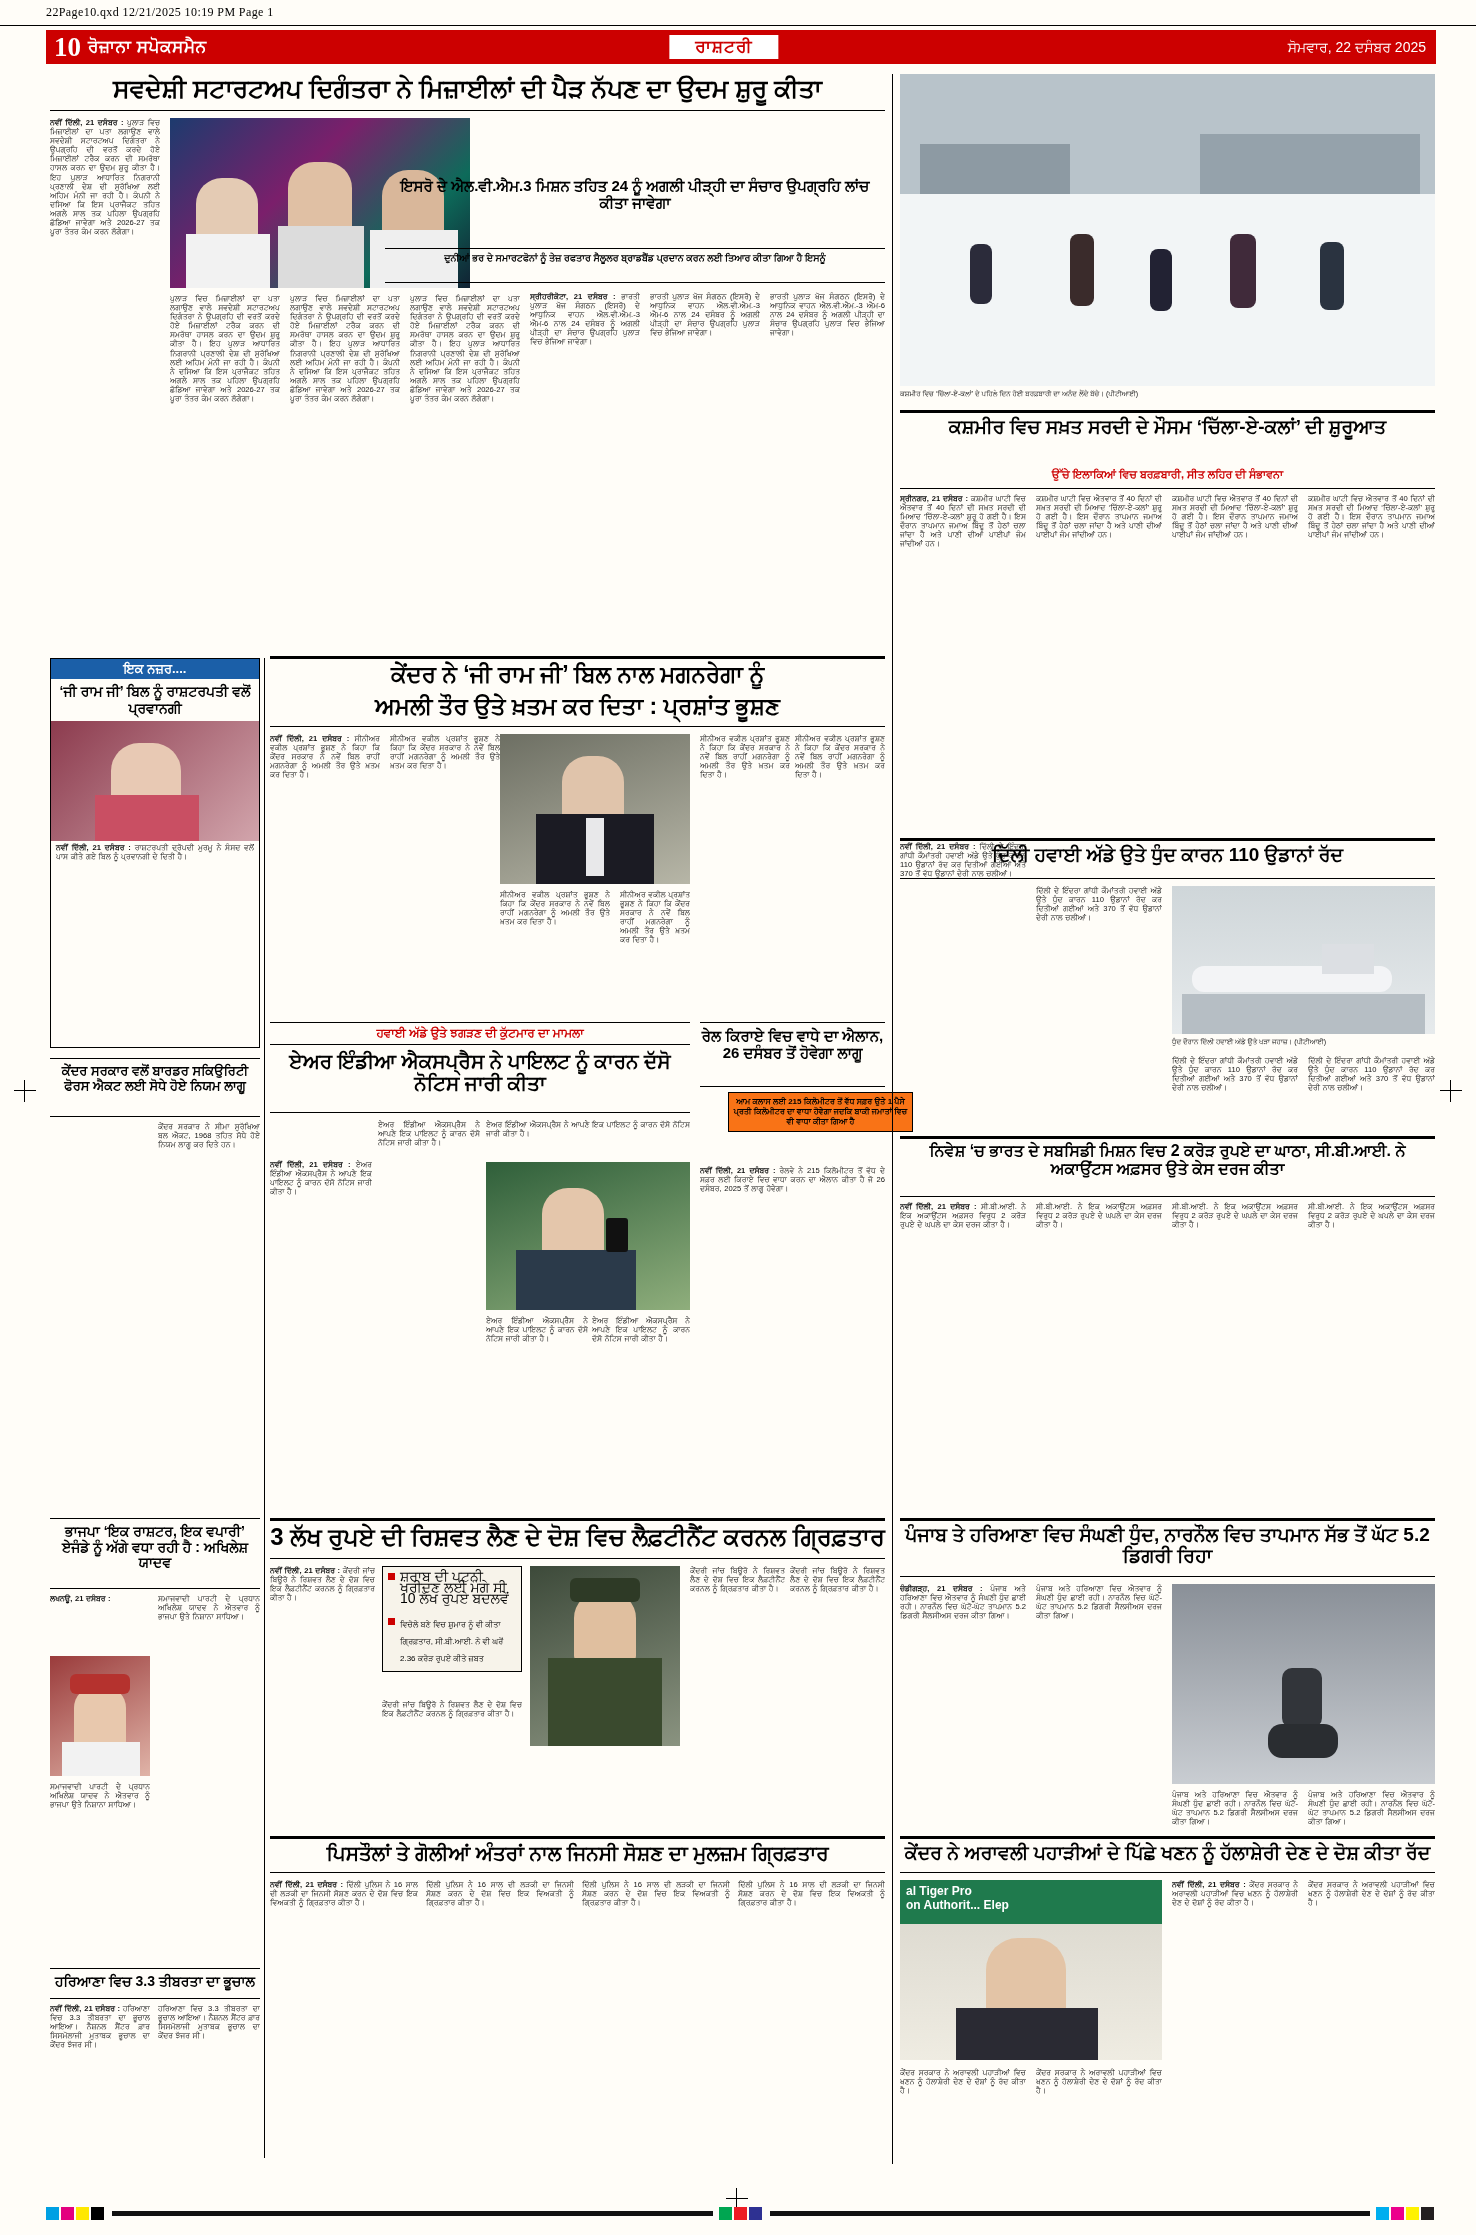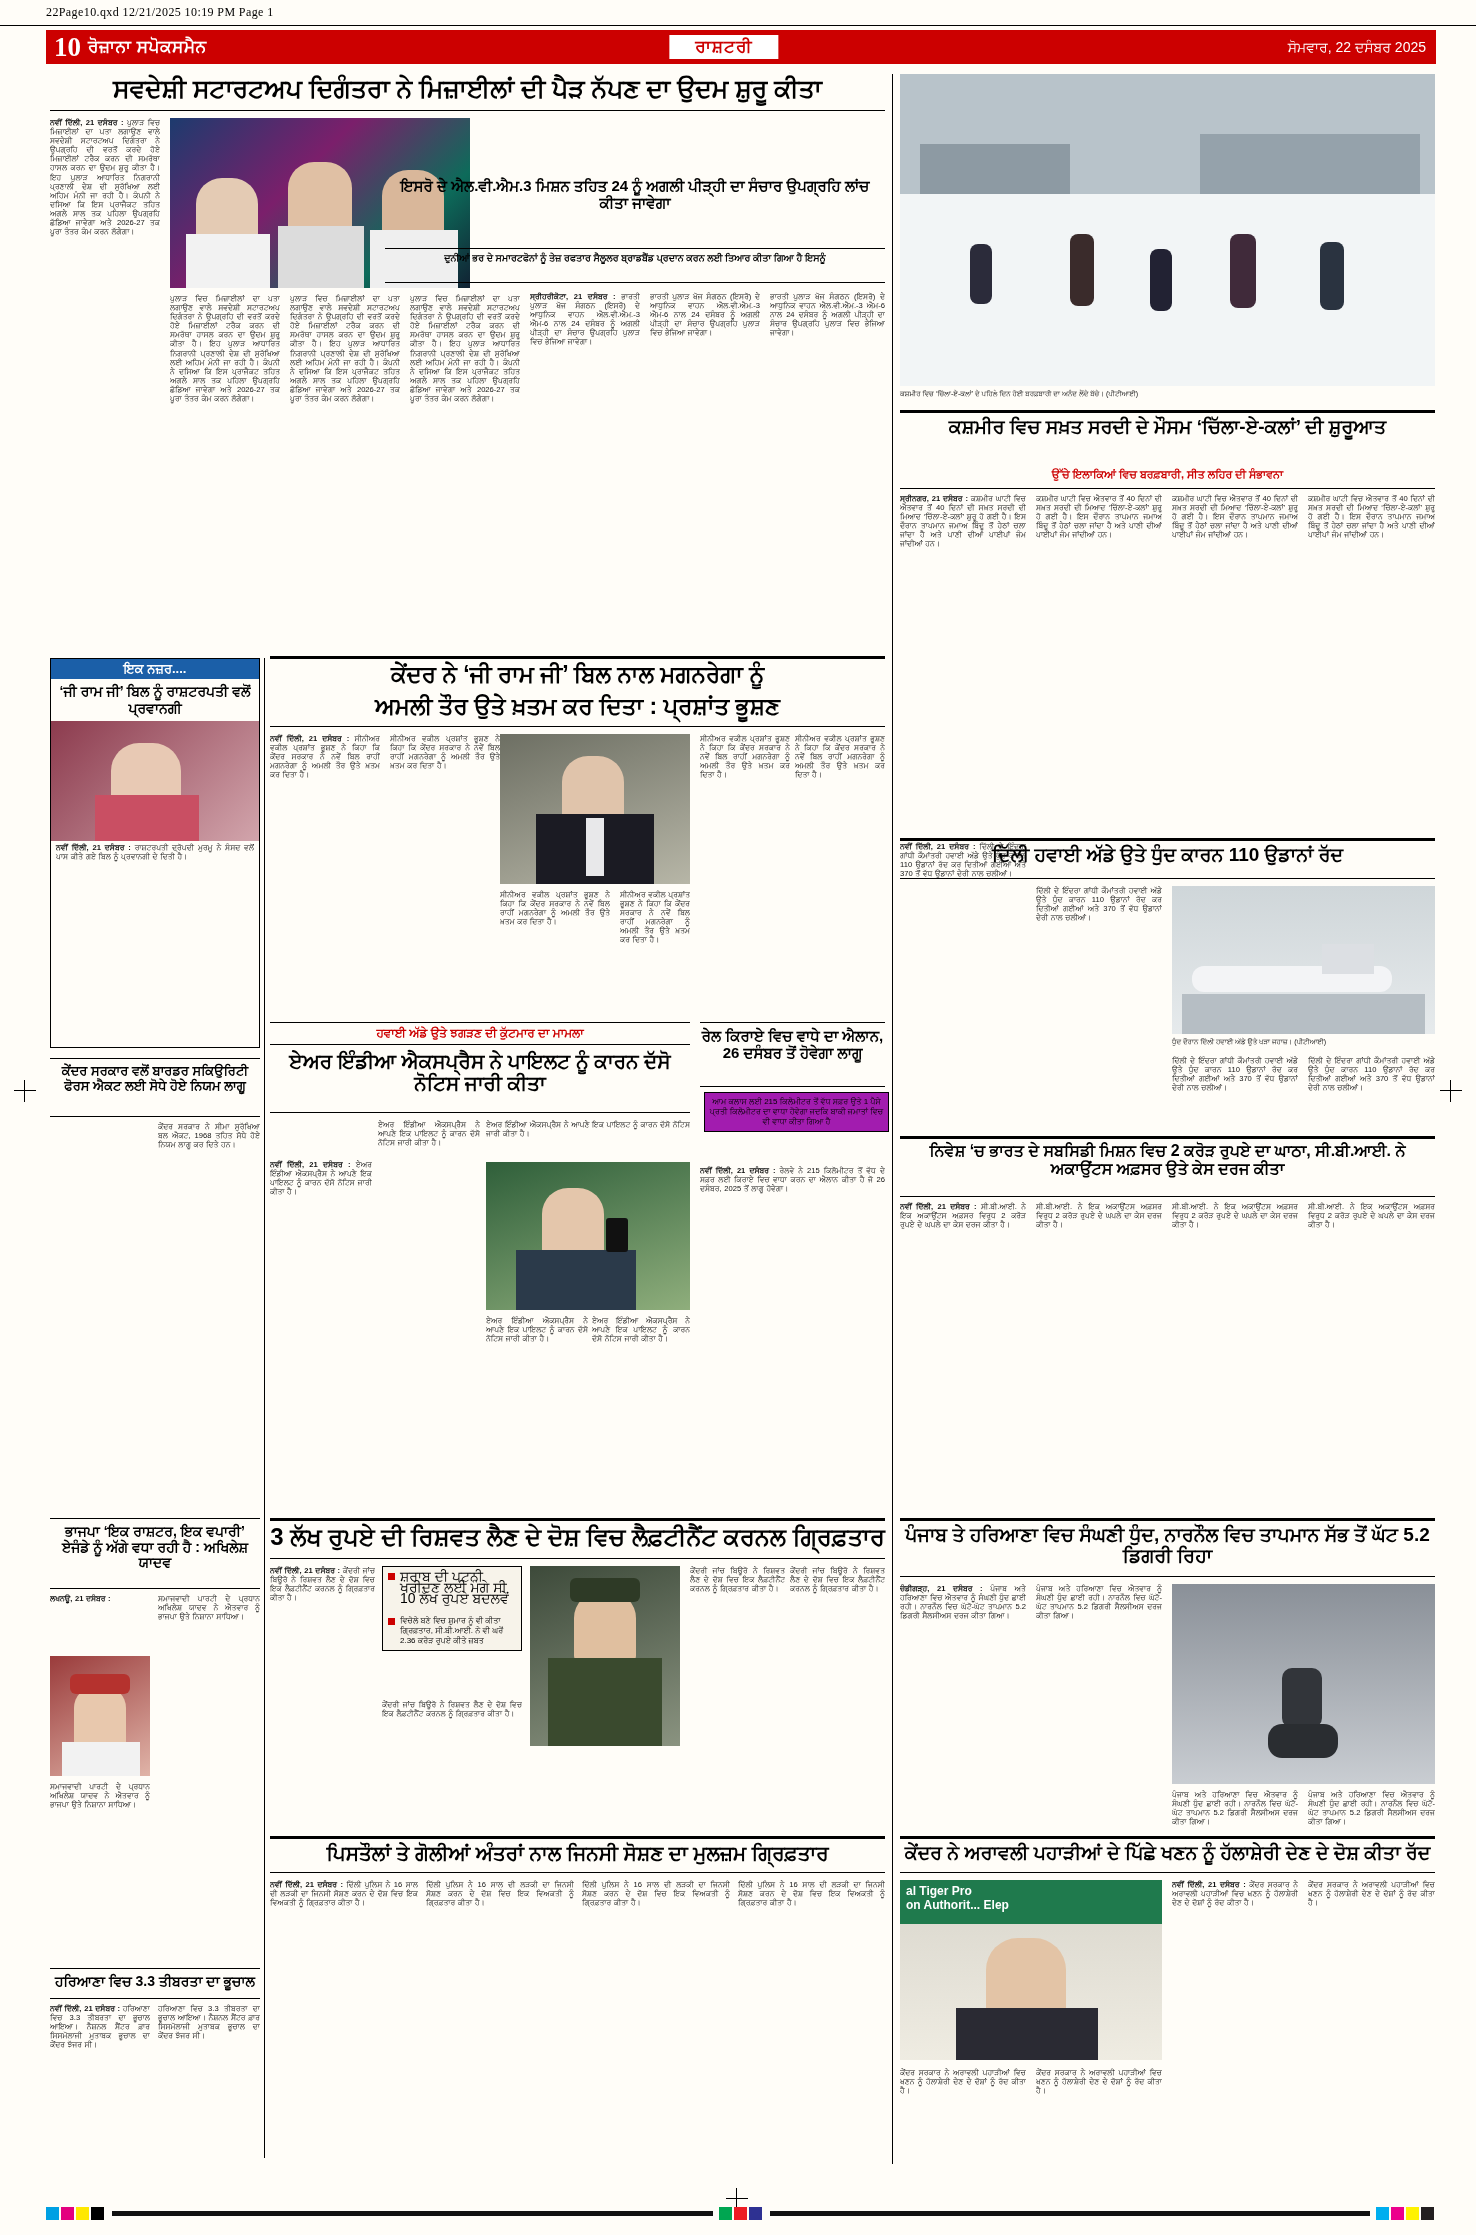--- a/index.html
+++ b/index.html
@@ -243,21 +243,21 @@
   <div class="col" style="left:486px;top:1316px;width:102px;height:194px;">
     <div class="txt">ਏਅਰ ਇੰਡੀਆ ਐਕਸਪ੍ਰੈਸ ਨੇ ਆਪਣੇ ਇਕ ਪਾਇਲਟ ਨੂੰ ਕਾਰਨ ਦੱਸੋ ਨੋਟਿਸ ਜਾਰੀ ਕੀਤਾ ਹੈ।</div>
   </div>
   <div class="col" style="left:592px;top:1316px;width:98px;height:194px;">
     <div class="txt">ਏਅਰ ਇੰਡੀਆ ਐਕਸਪ੍ਰੈਸ ਨੇ ਆਪਣੇ ਇਕ ਪਾਇਲਟ ਨੂੰ ਕਾਰਨ ਦੱਸੋ ਨੋਟਿਸ ਜਾਰੀ ਕੀਤਾ ਹੈ।</div>
   </div>
 
   <div class="thin" style="left:700px;top:1022px;width:185px;"></div>
   <div class="blk hl" style="left:700px;top:1028px;width:185px;font-size:15px;">ਰੇਲ ਕਿਰਾਏ ਵਿਚ ਵਾਧੇ ਦਾ ਐਲਾਨ, 26 ਦਸੰਬਰ ਤੋਂ ਹੋਵੇਗਾ ਲਾਗੂ</div>
   <div class="thin" style="left:700px;top:1086px;width:185px;"></div>
-  <div class="blk boxed" style="left:704px;top:1092px;width:185px;padding:4px;font-size:8px;line-height:10px;text-align:center;font-weight:normal;background:#a21caf;">ਆਮ ਕਲਾਸ ਲਈ 215 ਕਿਲੋਮੀਟਰ ਤੋਂ ਵੱਧ ਸਫ਼ਰ ਉਤੇ 1 ਪੈਸੇ ਪ੍ਰਤੀ ਕਿਲੋਮੀਟਰ ਦਾ ਵਾਧਾ ਹੋਵੇਗਾ ਜਦਕਿ ਬਾਕੀ ਜਮਾਤਾਂ ਵਿਚ ਵੀ ਵਾਧਾ ਕੀਤਾ ਗਿਆ ਹੈ</div>
+  <div class="blk boxed" style="left:728px;top:1092px;width:185px;padding:4px;font-size:8px;line-height:10px;text-align:center;font-weight:bold;background:#f97316;">ਆਮ ਕਲਾਸ ਲਈ 215 ਕਿਲੋਮੀਟਰ ਤੋਂ ਵੱਧ ਸਫ਼ਰ ਉਤੇ 1 ਪੈਸੇ ਪ੍ਰਤੀ ਕਿਲੋਮੀਟਰ ਦਾ ਵਾਧਾ ਹੋਵੇਗਾ ਜਦਕਿ ਬਾਕੀ ਜਮਾਤਾਂ ਵਿਚ ਵੀ ਵਾਧਾ ਕੀਤਾ ਗਿਆ ਹੈ</div>
   <div class="col" style="left:700px;top:1166px;width:185px;height:340px;">
     <div class="txt"><span class="dateline">ਨਵੀਂ ਦਿੱਲੀ, 21 ਦਸੰਬਰ :</span>
       <span>ਰੇਲਵੇ ਨੇ 215 ਕਿਲੋਮੀਟਰ ਤੋਂ ਵੱਧ ਦੇ ਸਫ਼ਰ ਲਈ ਕਿਰਾਏ ਵਿਚ ਵਾਧਾ ਕਰਨ ਦਾ ਐਲਾਨ ਕੀਤਾ ਹੈ ਜੋ 26 ਦਸੰਬਰ, 2025 ਤੋਂ ਲਾਗੂ ਹੋਵੇਗਾ।</span></div>
   </div>
 
   <div class="thick" style="left:900px;top:1136px;width:535px;"></div>
   <div class="blk hl" style="left:900px;top:1142px;width:535px;font-size:16px;">ਨਿਵੇਸ਼ ‘ਚ ਭਾਰਤ ਦੇ ਸਬਸਿਡੀ ਮਿਸ਼ਨ ਵਿਚ 2 ਕਰੋੜ ਰੁਪਏ ਦਾ ਘਾਠਾ, ਸੀ.ਬੀ.ਆਈ. ਨੇ ਅਕਾਉਂਟਸ ਅਫ਼ਸਰ ਉਤੇ ਕੇਸ ਦਰਜ ਕੀਤਾ</div>
   <div class="thin" style="left:900px;top:1196px;width:535px;"></div>
   <div class="col" style="left:900px;top:1202px;width:126px;height:330px;">
     <div class="txt"><span class="dateline">ਨਵੀਂ ਦਿੱਲੀ, 21 ਦਸੰਬਰ :</span>
@@ -278,21 +278,21 @@
   <div class="thin" style="left:270px;top:1558px;width:615px;"></div>
   <div class="col" style="left:270px;top:1566px;width:105px;height:250px;">
     <div class="txt"><span class="dateline">ਨਵੀਂ ਦਿੱਲੀ, 21 ਦਸੰਬਰ :</span>
       <span>ਕੇਂਦਰੀ ਜਾਂਚ ਬਿਊਰੋ ਨੇ ਰਿਸ਼ਵਤ ਲੈਣ ਦੇ ਦੋਸ਼ ਵਿਚ ਇਕ ਲੈਫ਼ਟੀਨੈਂਟ ਕਰਨਲ ਨੂੰ ਗ੍ਰਿਫ਼ਤਾਰ ਕੀਤਾ ਹੈ।</span></div>
   </div>
   <div class="blk boxed" style="left:382px;top:1566px;width:140px;padding:4px 5px;background:#f7f3ea;">
     <div style="font-size:14px;line-height:11px;margin-bottom:12px;position:relative;padding-left:12px;">
       <span style="position:absolute;left:0;top:2px;width:7px;height:7px;background:#cc0000;display:inline-block;"></span>
       <span>ਸ਼ਰਾਬ ਦੀ ਪਟਨੀ ਖਰੀਦਣ ਲਈ ਮੰਗੇ ਸੀ 10 ਲੱਖ ਰੁਪਏ ਬਦਲਵੇਂ</span>
     </div>
-    <div style="font-size:8px;line-height:10px;position:relative;padding-left:12px;">
+    <div style="font-size:8px;line-height:17px;position:relative;padding-left:12px;">
       <span style="position:absolute;left:0;top:2px;width:7px;height:7px;background:#cc0000;display:inline-block;"></span>
       <span>ਵਿਚੋਲੇ ਬਣੇ ਵਿਚ ਸ਼ੁਮਾਰ ਨੂੰ ਵੀ ਕੀਤਾ ਗ੍ਰਿਫ਼ਤਾਰ, ਸੀ.ਬੀ.ਆਈ. ਨੇ ਵੀ ਘਰੋਂ 2.36 ਕਰੋੜ ਰੁਪਏ ਕੀਤੇ ਜ਼ਬਤ</span>
     </div>
   </div>
   <div class="photo" style="left:530px;top:1566px;width:150px;height:180px;background:linear-gradient(160deg,#3d4a3a,#8a9380);">
     <div style="position:absolute;left:44px;top:26px;width:62px;height:72px;background:#e0bf9f;border-radius:26px 26px 8px 8px;"></div>
     <div style="position:absolute;left:40px;top:12px;width:70px;height:24px;background:#2e3a26;border-radius:6px;"></div>
     <div style="position:absolute;left:18px;top:92px;width:114px;height:88px;background:#3a4a2e;"></div>
   </div>
   <div class="col" style="left:382px;top:1700px;width:140px;height:118px;">

